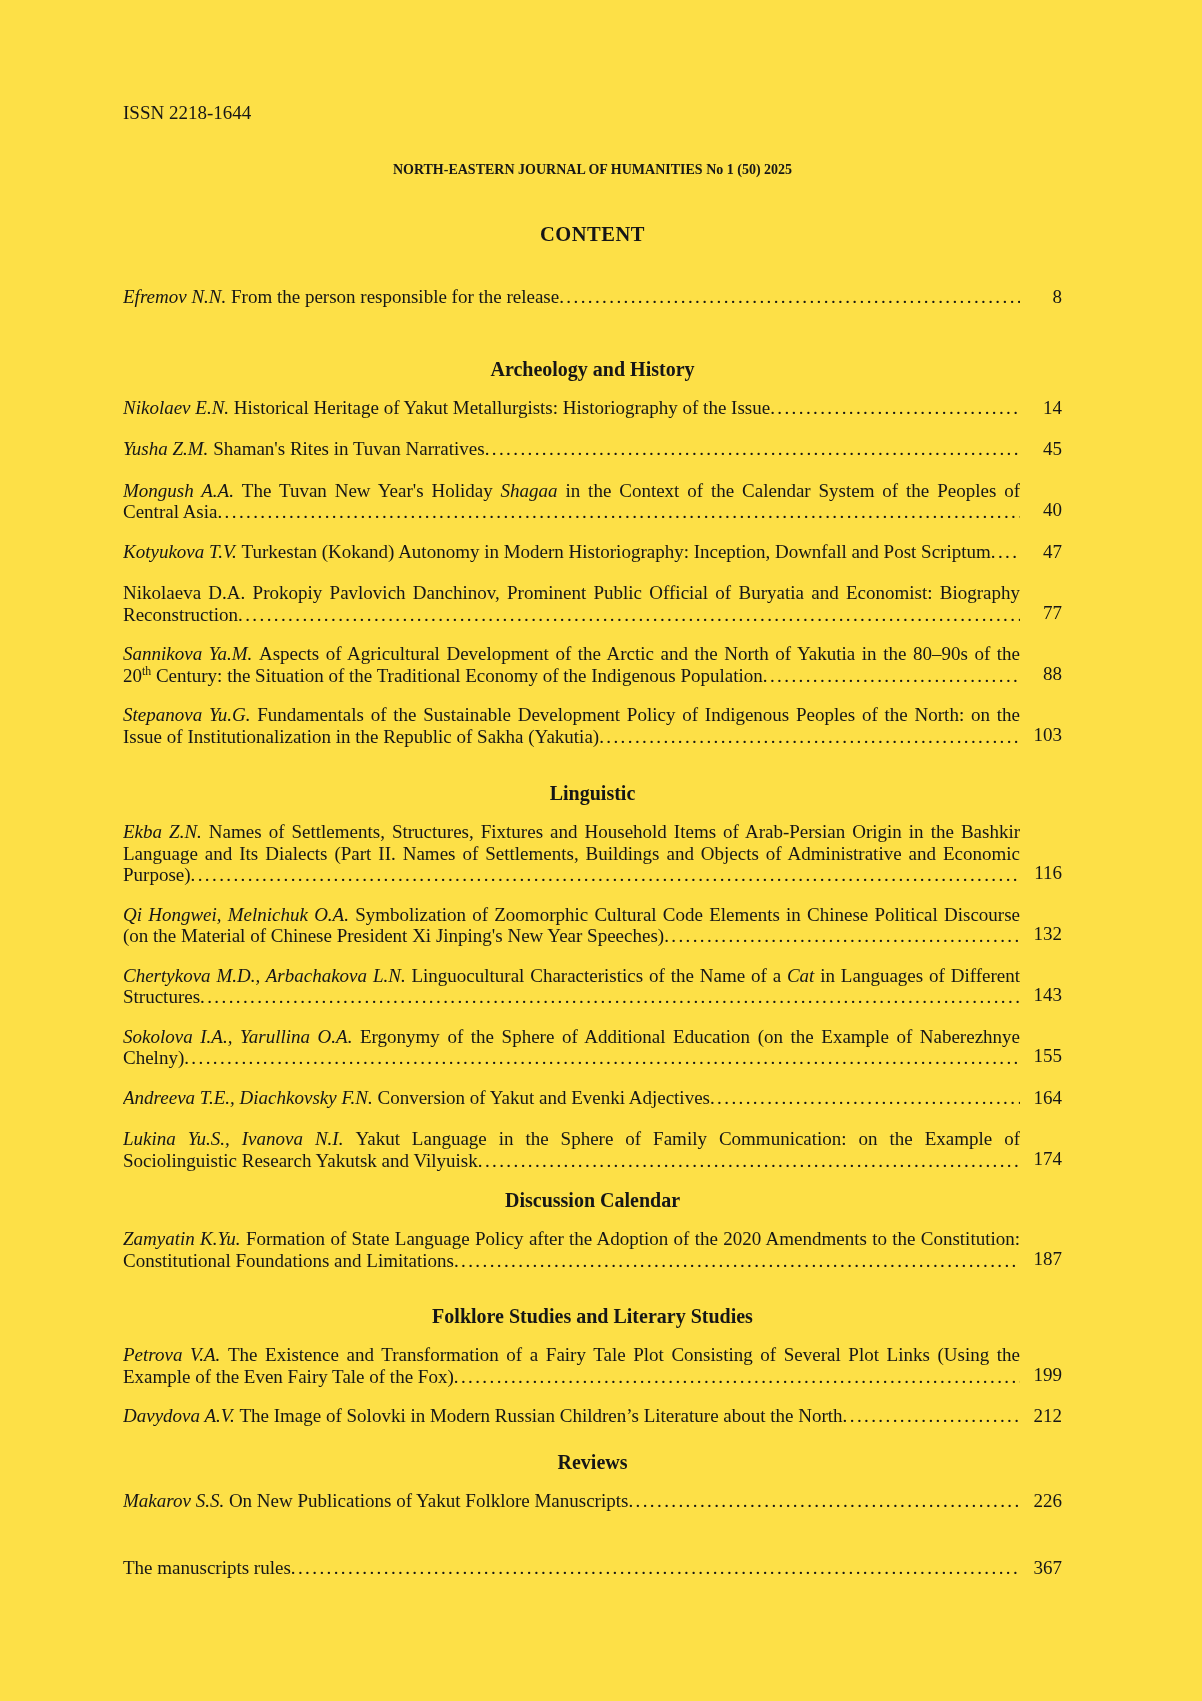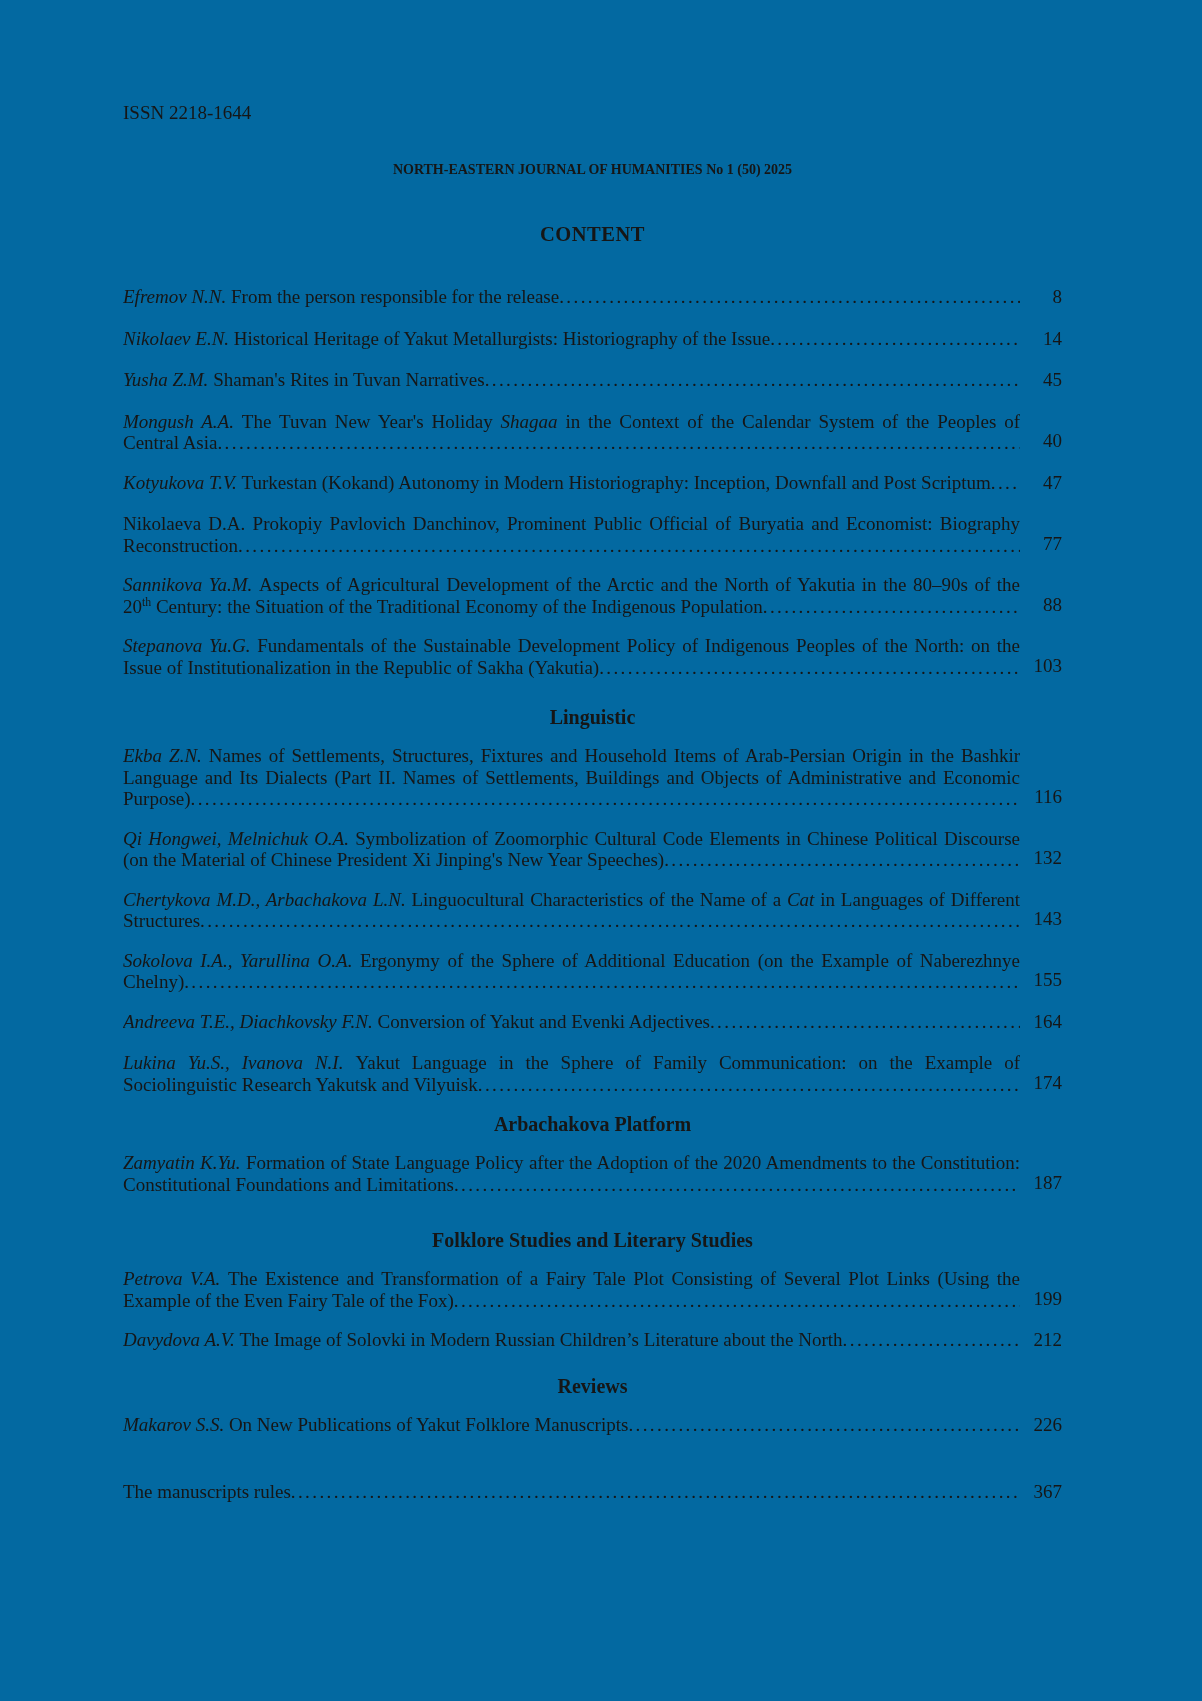--- a/index.html
+++ b/index.html
@@ -5,21 +5,21 @@
   html, body {
     margin: 0;
     padding: 0;
     background: #ffffff;
   }
   .page {
     position: relative;
     width: 1202px;
     height: 1701px;
     box-sizing: border-box;
-    background: #0369a1;
+    background: #fde047;
     color: #161616;
     font-family: "Liberation Serif", "DejaVu Serif", serif;
     padding: 102px 140px 0 123px;
     overflow: hidden;
   }
   .issn {
     font-size: 19px;
     line-height: 22px;
   }
   .journal-title {
@@ -42,21 +42,21 @@
   }
   .section-heading {
     margin: 24px 0 16px 0;
     text-align: center;
     font-size: 20px;
     font-weight: bold;
     line-height: 23px;
   }
   .toc-section.sec-0 { margin-top: 0; }
   .sec-1 .section-heading { margin-top: 48px; }
-  .sec-2 .section-heading { margin-top: 28px; }
+  .sec-2 .section-heading { margin-top: 35px; }
   .sec-3 .section-heading { margin-top: 10px; }
   .sec-4 .section-heading { margin-top: 34px; }
   .sec-5 .section-heading { margin-top: 22px; }
   .toc-section.sec-6 { margin-top: 44px; }
 
   .entry {
     display: flex;
     align-items: stretch;
     font-size: 19px;
     line-height: 21.5px;
@@ -100,20 +100,21 @@
   <h1 class="journal-title">NORTH-EASTERN JOURNAL OF HUMANITIES No 1 (50) 2025</h1>
   <h2 class="content-heading">CONTENT</h2>
   <div class="toc" id="toc-root">
       <section class="toc-section sec-0">
         <div class="entry">
           <div class="entry-main"><span class="authors it">Efremov N.N. </span><span>From the person responsible for the release</span><span class="leader"><span class="leader-dots"> ............................................................................................................................................................................................................................................................................................................</span></span></div>
           <div class="entry-page">8</div>
         </div>
       </section>
       <section class="toc-section sec-1">
+        <h3 class="section-heading">Archeology and History</h3>
         <div class="entry">
           <div class="entry-main"><span class="authors it">Nikolaev E.N. </span><span>Historical Heritage of Yakut Metallurgists: Historiography of the Issue</span><span class="leader"><span class="leader-dots"> ............................................................................................................................................................................................................................................................................................................</span></span></div>
           <div class="entry-page">14</div>
         </div>
         <div class="entry">
           <div class="entry-main"><span class="authors it">Yusha Z.M. </span><span>Shaman's Rites in Tuvan Narratives</span><span class="leader"><span class="leader-dots"> ............................................................................................................................................................................................................................................................................................................</span></span></div>
           <div class="entry-page">45</div>
         </div>
         <div class="entry">
           <div class="entry-main"><span class="authors it">Mongush A.A. </span><span>The Tuvan New Year's Holiday </span><span class="it">Shagaa</span><span> in the Context of the Calendar System of the Peoples of Central Asia</span><span class="leader"><span class="leader-dots"> ............................................................................................................................................................................................................................................................................................................</span></span></div>
@@ -157,21 +158,21 @@
         <div class="entry">
           <div class="entry-main"><span class="authors it">Andreeva T.E., Diachkovsky F.N. </span><span>Conversion of Yakut and Evenki Adjectives</span><span class="leader"><span class="leader-dots"> ............................................................................................................................................................................................................................................................................................................</span></span></div>
           <div class="entry-page">164</div>
         </div>
         <div class="entry">
           <div class="entry-main"><span class="authors it">Lukina Yu.S., Ivanova N.I. </span><span>Yakut Language in the Sphere of Family Communication: on the Example of Sociolinguistic Research Yakutsk and Vilyuisk</span><span class="leader"><span class="leader-dots"> ............................................................................................................................................................................................................................................................................................................</span></span></div>
           <div class="entry-page">174</div>
         </div>
       </section>
       <section class="toc-section sec-3">
-        <h3 class="section-heading">Arbachakova Platform</h3>
+        <h3 class="section-heading">Discussion Calendar</h3>
         <div class="entry">
           <div class="entry-main"><span class="authors it">Zamyatin K.Yu. </span><span>Formation of State Language Policy after the Adoption of the 2020 Amendments to the Constitution: Constitutional Foundations and Limitations</span><span class="leader"><span class="leader-dots"> ............................................................................................................................................................................................................................................................................................................</span></span></div>
           <div class="entry-page">187</div>
         </div>
       </section>
       <section class="toc-section sec-4">
         <h3 class="section-heading">Folklore Studies and Literary Studies</h3>
         <div class="entry">
           <div class="entry-main"><span class="authors it">Petrova V.A. </span><span>The Existence and Transformation of a Fairy Tale Plot Consisting of Several Plot Links (Using the Example of the Even Fairy Tale of the Fox)</span><span class="leader"><span class="leader-dots"> ............................................................................................................................................................................................................................................................................................................</span></span></div>
           <div class="entry-page">199</div>

